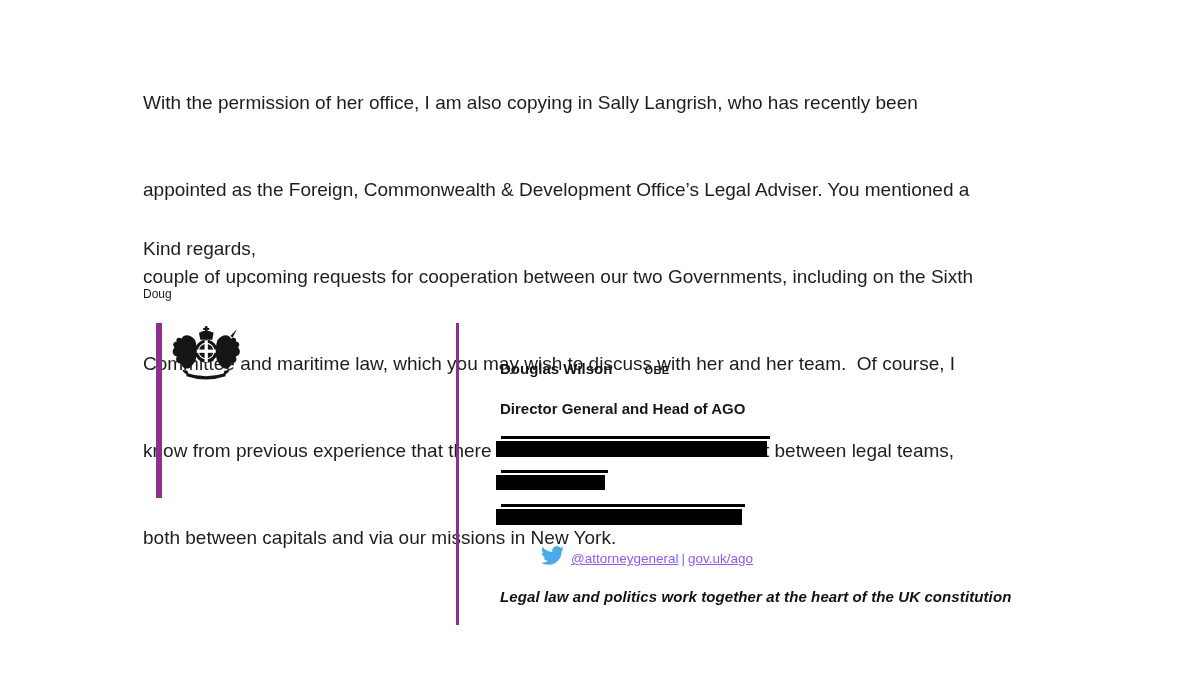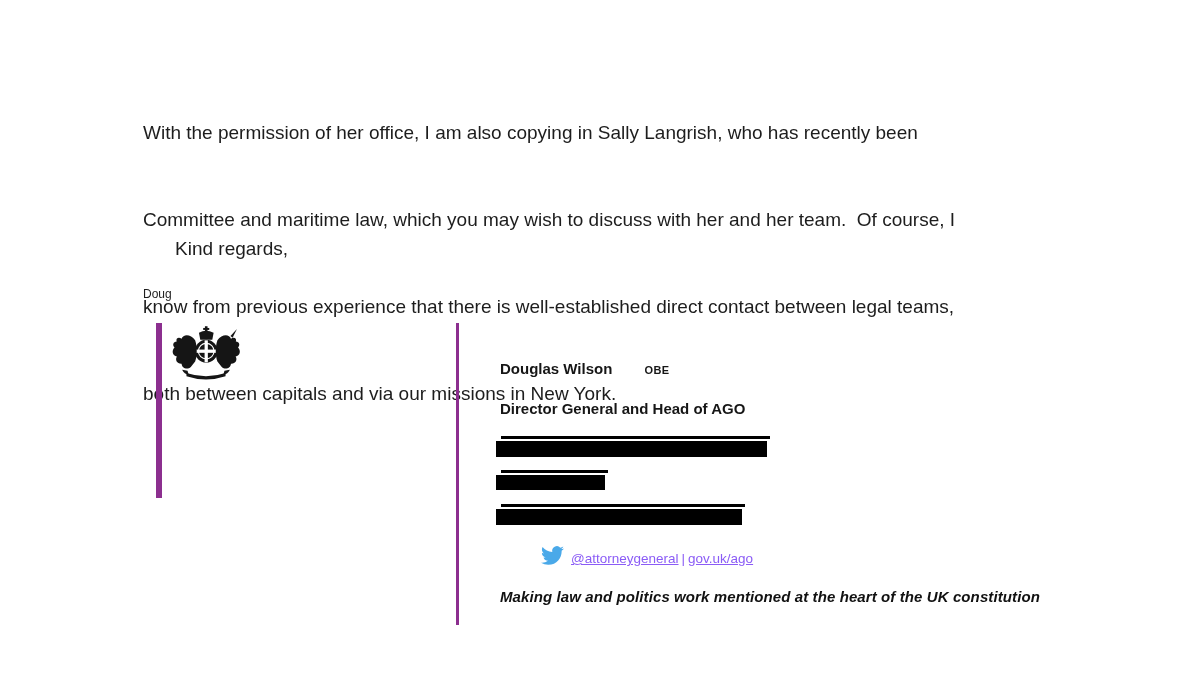--- a/index.html
+++ b/index.html
@@ -6,26 +6,26 @@
   body {
     width:1200px; height:680px;
     background:#ffffff;
     font-family:"Liberation Sans", sans-serif;
     color:#1d1d1d;
     position:relative;
     overflow:hidden;
   }
   
   .letter-body {
-    position:absolute; left:143px; top:60px;
+    position:absolute; left:143px; top:30px;
     font-size:19px; line-height:29px;
     white-space:pre;
     color:#1d1d1d;
   }
-  .closing { position:absolute; left:143px; top:234px; font-size:19px; line-height:29px;margin-left:32px; }
+  .closing { position:absolute; left:143px; top:234px; font-size:19px; line-height:29px; }
   .signoff { position:absolute; left:143px; top:280px; font-size:12px; line-height:29px; }
 
   
   .logo-bar-left {
     position:absolute; left:156px; top:323px;
     width:6px; height:175px;
     background:#8c2f8f;
   }
   .crest {
     position:absolute; left:168px; top:326px;
@@ -81,20 +81,22 @@
     position:absolute; left:500px; top:588px;
     font-size:15px; font-weight:bold; font-style:italic;
     color:#111; letter-spacing:0.1px;
   }
 </style>
 </head>
 <body>
 
 <div class="letter-body">
   <div>With the permission of her office, I am also copying in Sally Langrish, who has recently been</div>
+  <div>appointed as the Foreign, Commonwealth &amp; Development Office’s Legal Adviser. You mentioned a</div>
+  <div>couple of upcoming requests for cooperation between our two Governments, including on the Sixth</div>
   <div>Committee and maritime law, which you may wish to discuss with her and her team.  Of course, I</div>
   <div>know from previous experience that there is well-established direct contact between legal teams,</div>
   <div>both between capitals and via our missions in New York.</div>
 </div>
 
 <div class="closing">Kind regards,</div>
 <div class="signoff">Doug</div>
 
 <div class="logo-bar-left"></div>
 
@@ -145,13 +147,13 @@
 <div class="redaction r3"></div>
 
 <svg class="twitter-icon" viewBox="0 0 24 24" aria-hidden="true">
   <path fill="#4AA9E9" d="M23.953 4.57a10 10 0 01-2.825.775 4.958 4.958 0 002.163-2.723c-.951.555-2.005.959-3.127 1.184a4.92 4.92 0 00-8.384 4.482C7.69 8.095 4.067 6.13 1.64 3.162a4.822 4.822 0 00-.666 2.475c0 1.71.87 3.213 2.188 4.096a4.904 4.904 0 01-2.228-.616v.06a4.923 4.923 0 003.946 4.827 4.996 4.996 0 01-2.212.085 4.936 4.936 0 004.604 3.417 9.867 9.867 0 01-6.102 2.105c-.39 0-.779-.023-1.17-.067a13.995 13.995 0 007.557 2.209c9.053 0 13.998-7.496 13.998-13.985 0-.21 0-.42-.015-.63A9.935 9.935 0 0024 4.59z"></path>
 </svg>
 
 <div class="twitter-text">
   <span class="link">@attorneygeneral</span><span class="sep">|</span><span class="link">gov.uk/ago</span>
 </div>
 
-<div class="tagline">Making law and politics work mentioned at the heart of the UK constitution</div>
+<div class="tagline">Legal law and politics work together at the heart of the UK constitution</div>
 
 </body></html>

